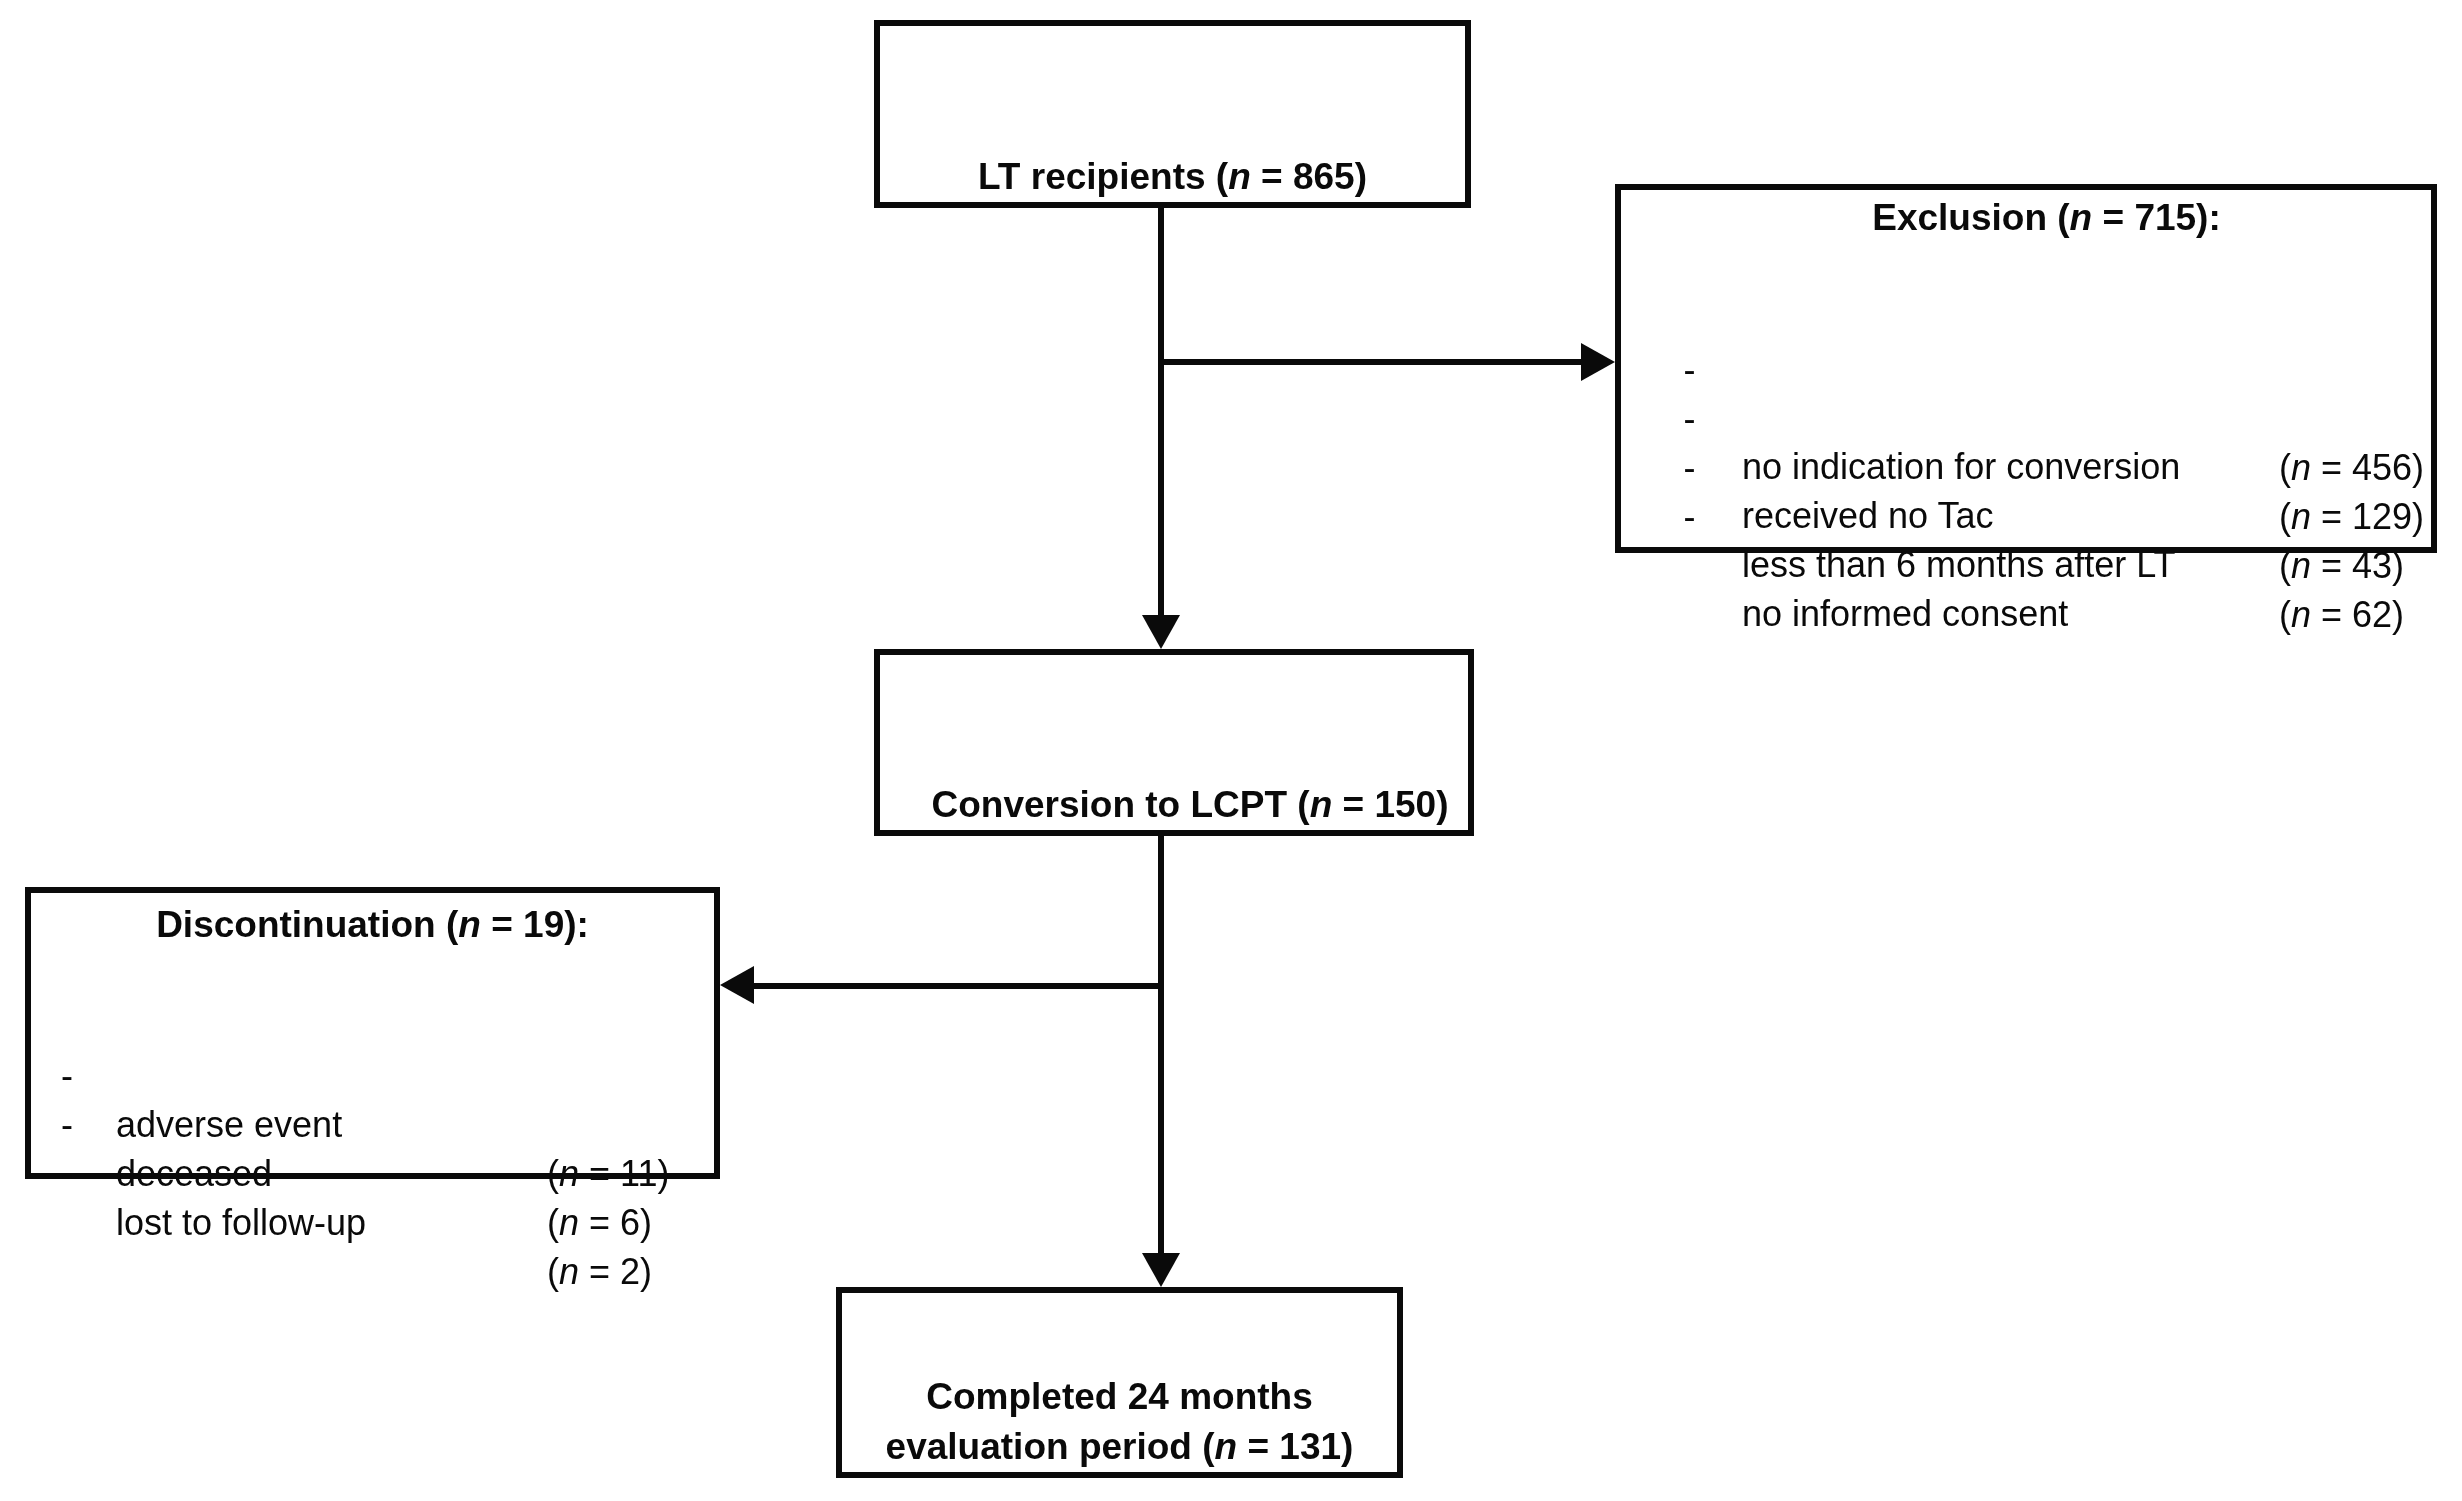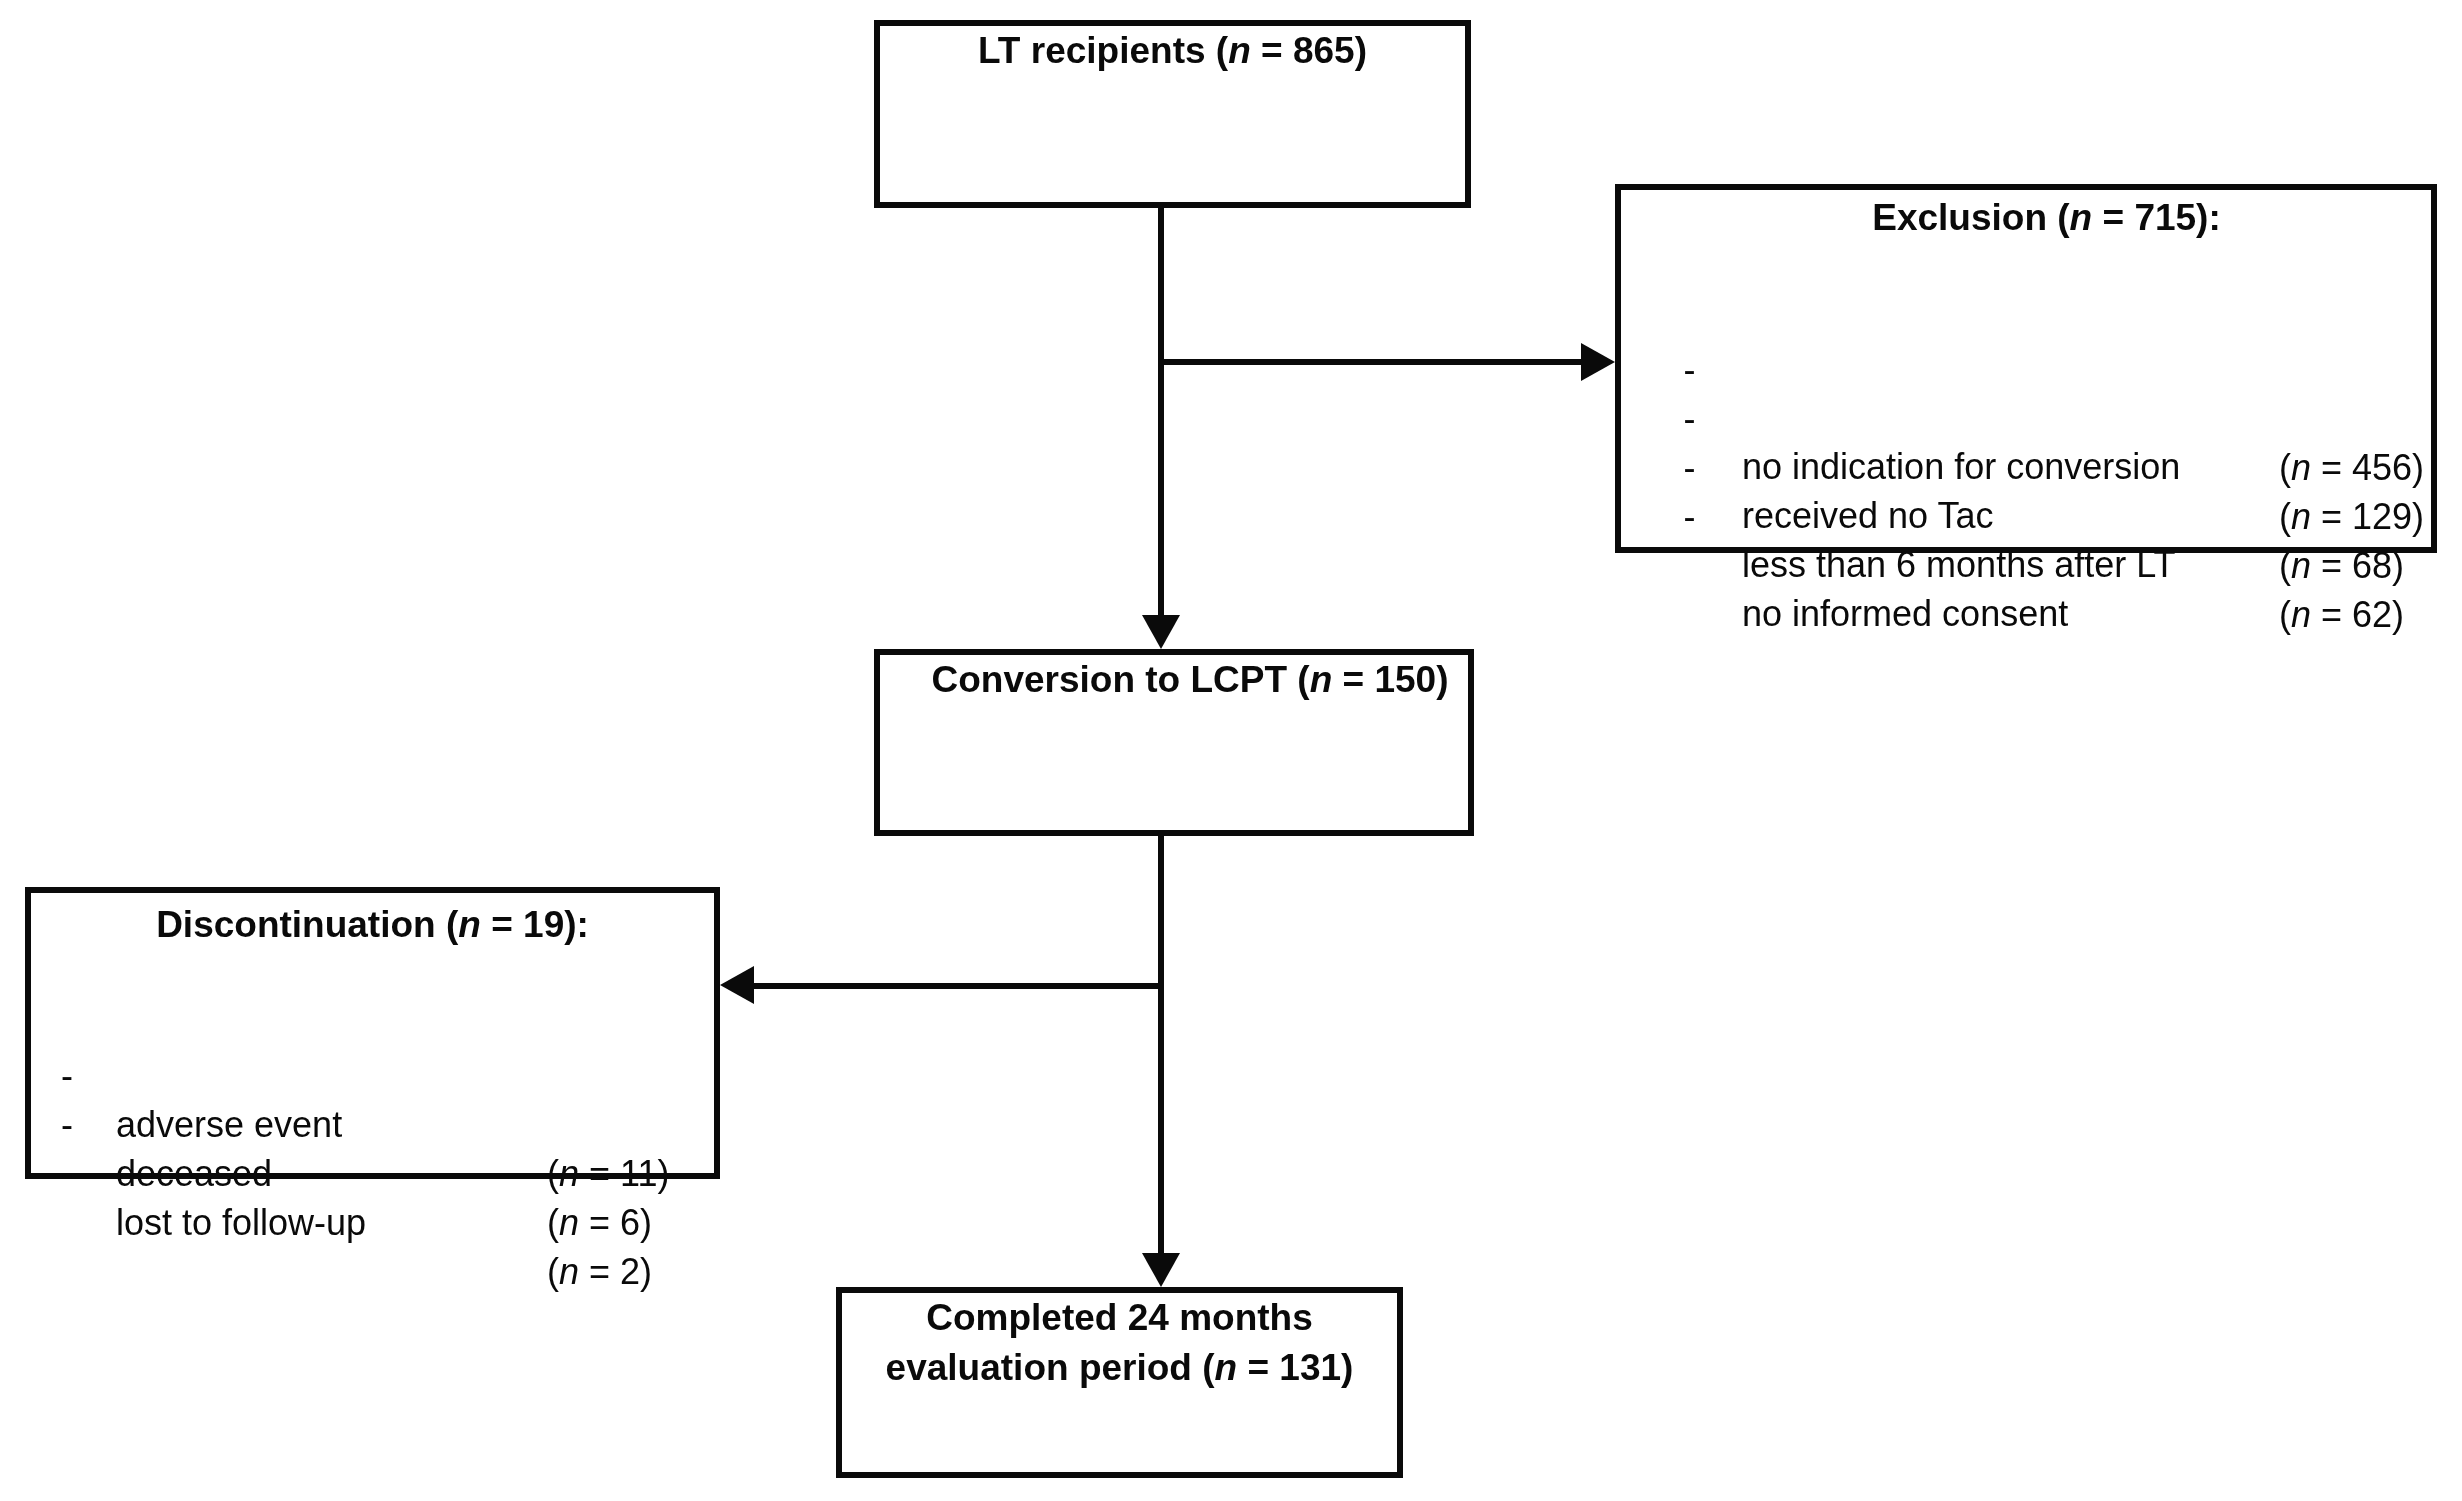--- a/index.html
+++ b/index.html
@@ -20,21 +20,21 @@
   }
   .node {
     position: absolute;
     box-sizing: border-box;
     border: 6.8px solid #0a0a0a;
     background: #ffffff;
   }
   
   .center-box {
     display: flex;
-    align-items: flex-start;
+    align-items: flex-end;
     justify-content: center;
   }
   .center-box .txt {
     text-align: center;
     font-weight: bold;
     font-size: 37px;
     line-height: 50px;
     white-space: pre;
   }
   
@@ -151,21 +151,21 @@
       <span class="cnt"><span>(</span><i class="nvar">n</i><span> = 456)</span></span>
     </div>
     <div class="row">
       <span class="bullet">-</span>
       <span class="lbl">received no Tac</span>
       <span class="cnt"><span>(</span><i class="nvar">n</i><span> = 129)</span></span>
     </div>
     <div class="row">
       <span class="bullet">-</span>
       <span class="lbl">less than 6 months after LT</span>
-      <span class="cnt"><span>(</span><i class="nvar">n</i><span> = 68)</span></span>
+      <span class="cnt"><span>(</span><i class="nvar">n</i><span> = 43)</span></span>
     </div>
     <div class="row">
       <span class="bullet">-</span>
       <span class="lbl">no informed consent</span>
       <span class="cnt"><span>(</span><i class="nvar">n</i><span> = 62)</span></span>
     </div>
   </div>
 
   <div class="node center-box" id="box-conv">
     <div class="txt"><span>Conversion to LCPT (</span><i class="nvar">n</i><span> = 150)</span></div>

